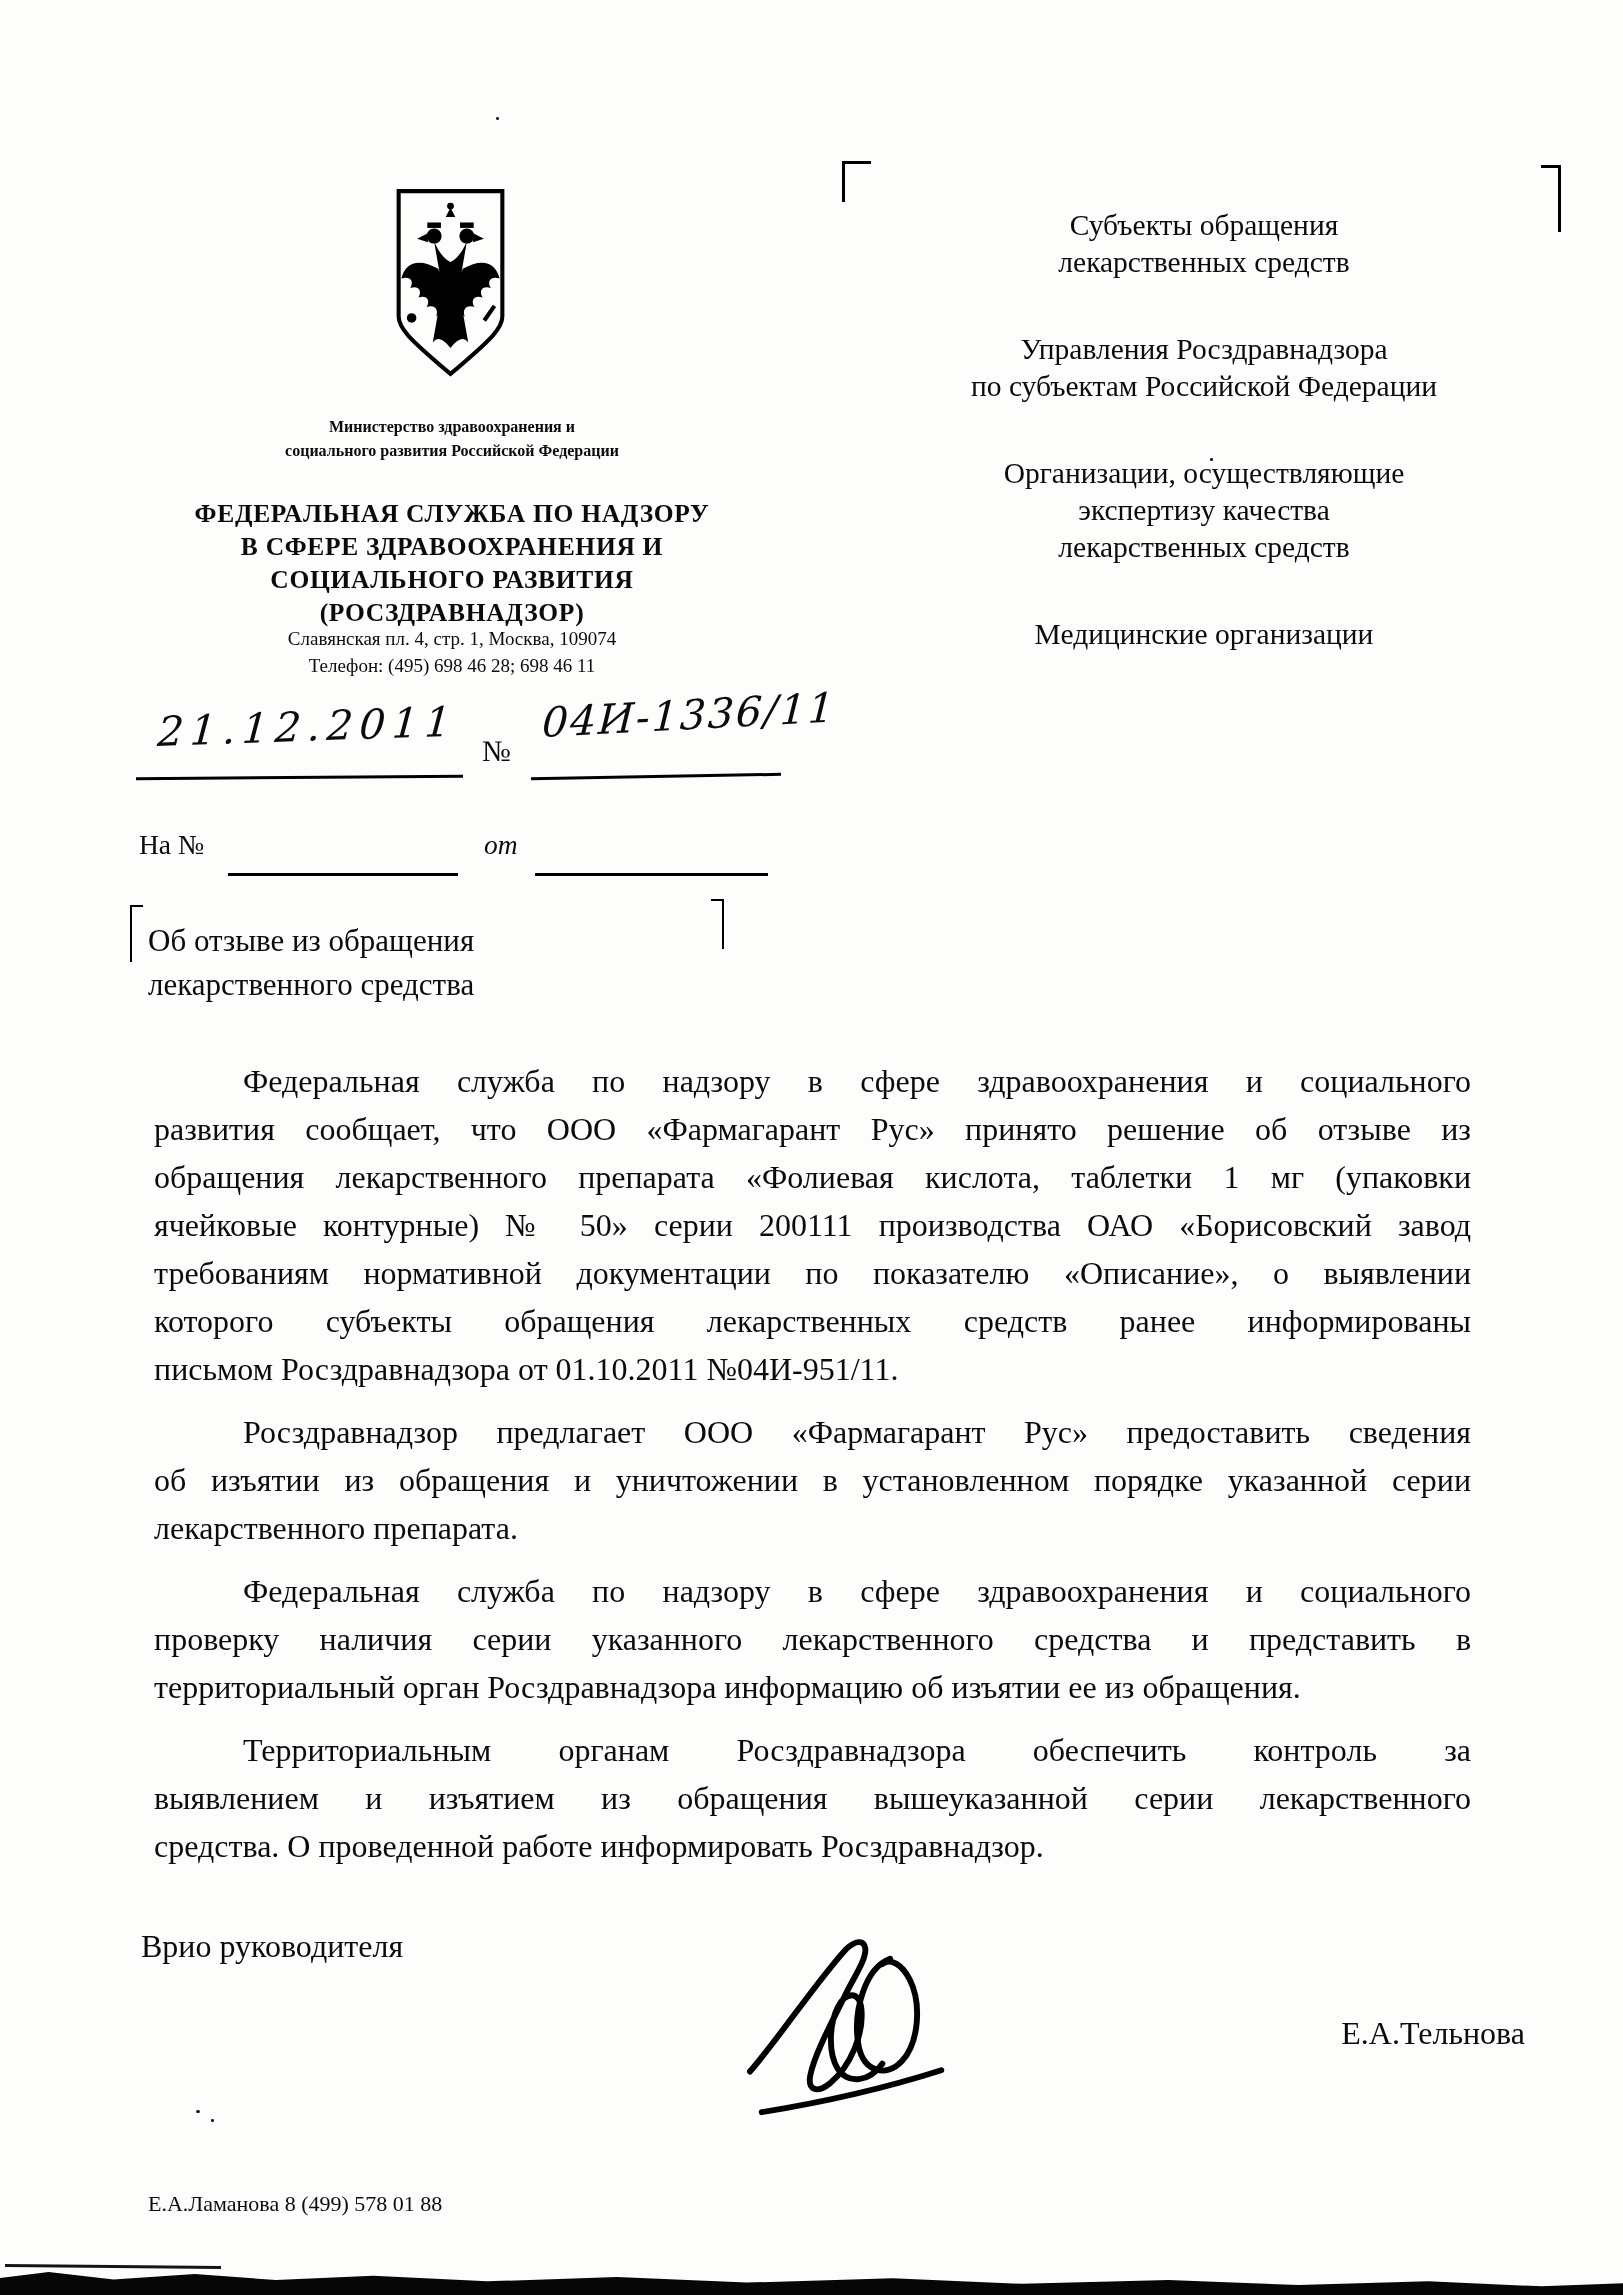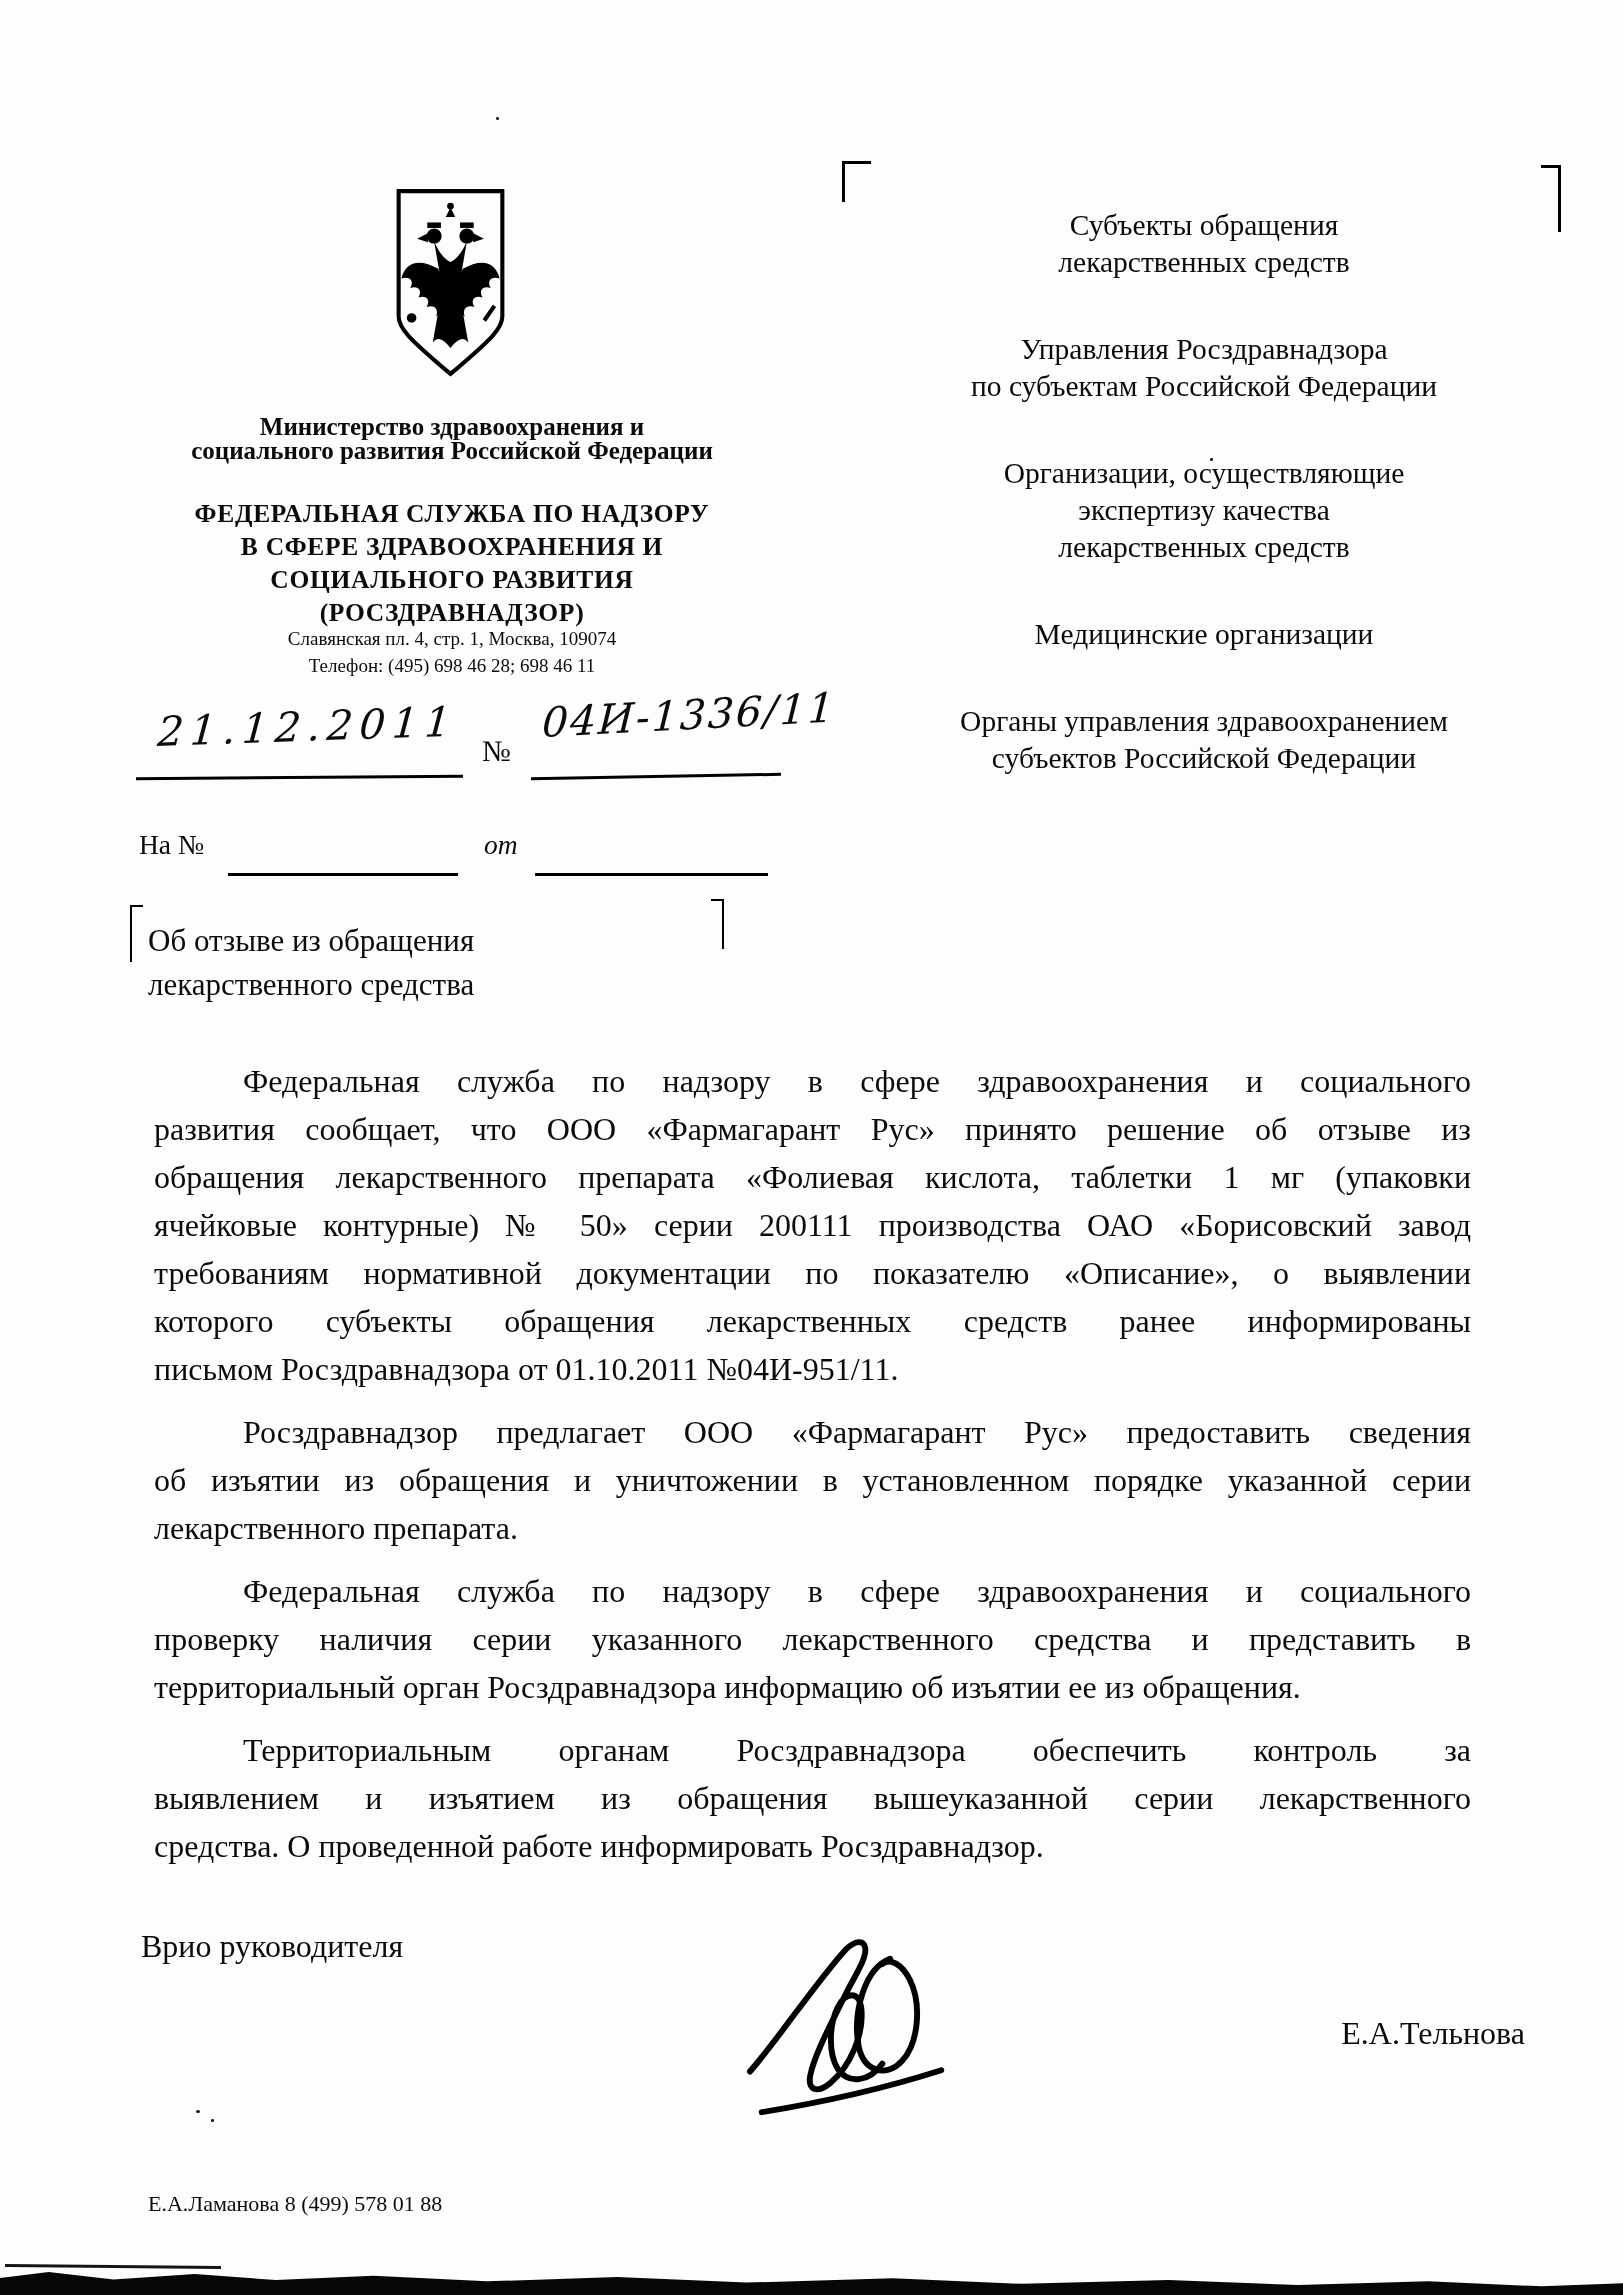--- a/index.html
+++ b/index.html
@@ -8,21 +8,21 @@
     background:#fdfdfc; color:#0b0b0b; overflow:hidden;
     font-family:"Liberation Serif","DejaVu Serif",serif;
   }
   .abs { position:absolute; }
   .center { text-align:center; }
   .prewrap { white-space:pre-line; }
   .bold { font-weight:bold; }
 
   
   .emblem { left:393px; top:187px; width:115px; height:191px; }
-  .ministry { left:190px; top:415px; width:524px; font-size:25px; line-height:24px; }
+  .ministry { left:190px; top:415px; width:524px; font-size:16px; line-height:24px; }
   .service  { left:164px; top:497px; width:576px; font-size:25.5px; line-height:33px; letter-spacing:0.7px; }
   .address  { left:164px; top:628px;  width:576px; font-size:19px;font-family:Liberation Serif, serif; }
   .phone    { left:164px; top:655px; width:576px; font-size:19px; }
 
   
   .handwritten {
     font-family:"DejaVu Serif","Liberation Serif",serif;
     font-style:italic; transform-origin:left bottom;
   }
   .date-value   { left:156px; top:708px; font-size:41px; letter-spacing:6.5px; transform:rotate(-2deg) skewX(-6deg); }
@@ -138,22 +138,20 @@
 
   <div class="abs recipients center">
     <div class="recipient-block prewrap">Субъекты обращения
 лекарственных средств</div>
     <div class="recipient-block prewrap">Управления Росздравнадзора
 по субъектам Российской Федерации</div>
     <div class="recipient-block prewrap">Организации, осуществляющие
 экспертизу качества
 лекарственных средств</div>
     <div class="recipient-block prewrap">Медицинские организации</div>
-    <div class="recipient-block prewrap">Органы управления здравоохранением
-субъектов Российской Федерации</div>
   </div>
 
   <div class="abs subject prewrap">Об отзыве из обращения
 лекарственного средства</div>
 
   <div class="abs body">
     <p class="para">
       <span class="line first">Федеральная служба по надзору в сфере здравоохранения и социального</span>
       <span class="line">развития сообщает, что ООО «Фармагарант Рус» принято решение об отзыве из</span>
       <span class="line">обращения лекарственного препарата «Фолиевая кислота, таблетки 1 мг (упаковки</span>

